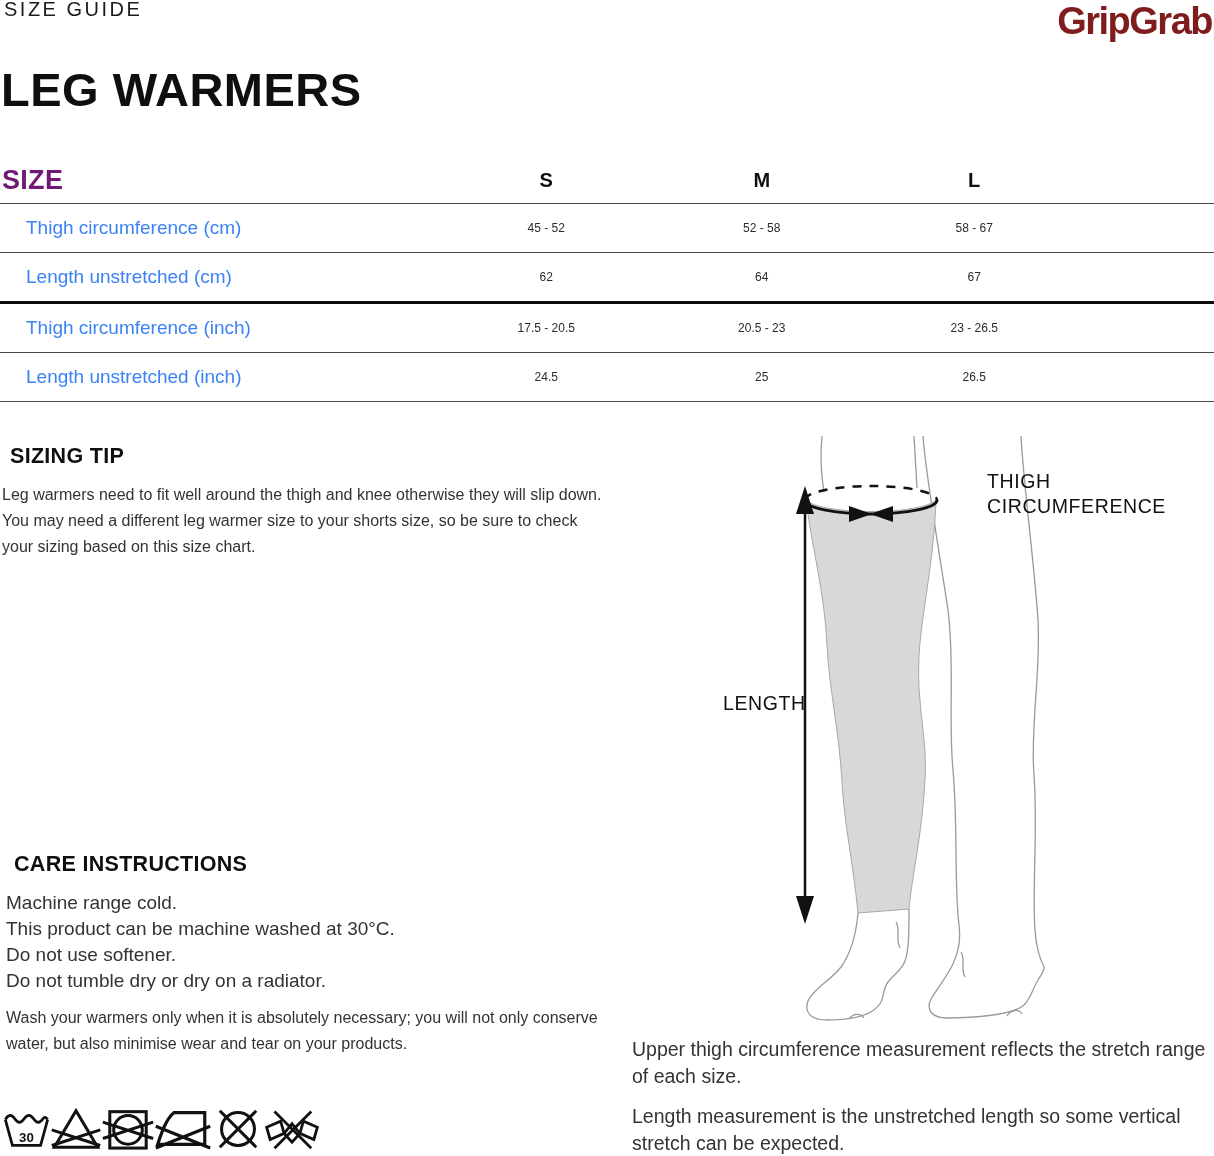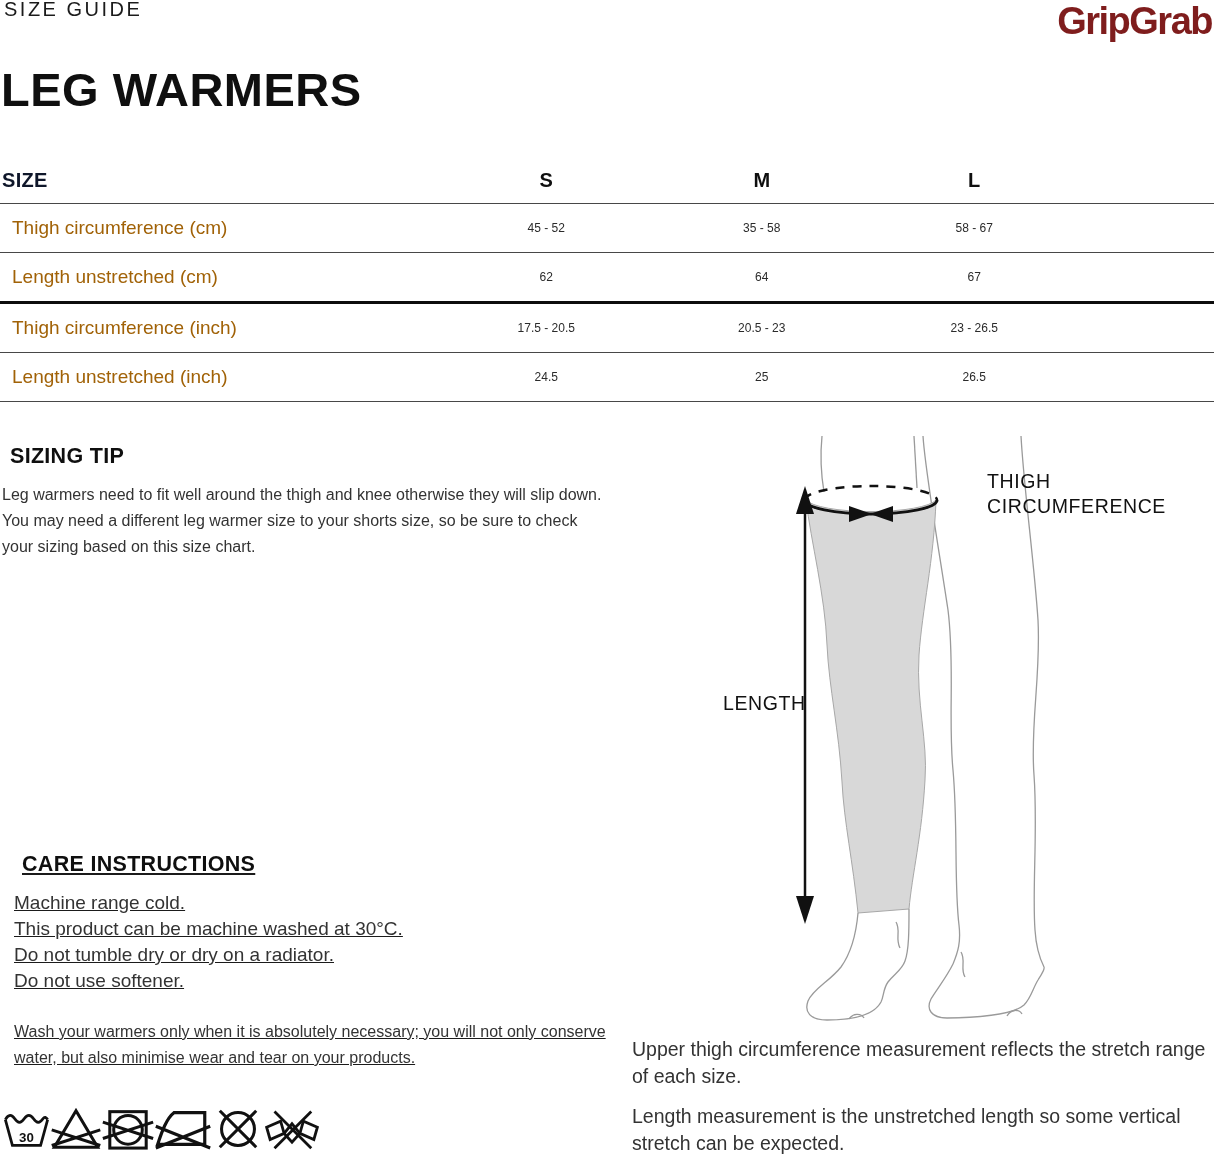--- a/index.html
+++ b/index.html
@@ -11,31 +11,31 @@
   .brand{position:absolute;right:2px;top:0px;font-size:38px;font-weight:700;
          letter-spacing:-1.5px;color:#7f1d1d;}
   .title{position:absolute;left:1px;top:62px;font-size:47px;font-weight:700;
          letter-spacing:.5px;color:#0f0f0f;}
 
   .table{position:absolute;left:0;top:158px;width:1214px;}
   .trow{display:grid;grid-template-columns:36% 18% 17.5% 17.5% 11%;align-items:center;}
   .trow.head{height:45px;border-bottom:1px solid #474747;}
   .trow.body{height:48px;border-bottom:1px solid #474747;}
   .trow.thick{border-bottom:3px solid #0d0d0d;}
-  .tlabel{font-size:19px;color:#a16207;padding-left:12px;}
+  .tlabel{font-size:19px;color:#3b82f6;padding-left:12px;margin-left:14px;}
   .tval{font-size:12px;color:#2b2b2b;text-align:center;}
-  .thead-label{font-size:20px;font-weight:700;color:#0f172a;padding-left:2px;letter-spacing:.3px;}
+  .thead-label{font-size:27px;font-weight:700;color:#701a75;padding-left:2px;letter-spacing:.3px;}
   .thead-size{font-size:20px;font-weight:700;color:#0f0f0f;text-align:center;}
 
   .block h3{margin:0 0 13px 8px;font-size:21.5px;font-weight:700;letter-spacing:.3px;color:#0f0f0f;}
   .block p{margin:0;font-size:16px;line-height:26px;color:#333;}
   .sizing-tip{position:absolute;left:2px;top:444px;width:600px;}
-  .care{position:absolute;left:14px;top:852px;width:608px;text-decoration:underline;}
+  .care{position:absolute;left:6px;top:852px;width:608px;}
   .care .line{font-size:19px;line-height:26px;color:#333;}
-  .care .para{margin-top:25px;}
+  .care .para{margin-top:11px;}
 
   .care-icons{position:absolute;left:3px;top:1104px;display:flex;align-items:flex-end;}
   .care-icons svg{display:block;}
 
   .diagram{position:absolute;left:625px;top:430px;width:589px;height:610px;}
   .diagram svg{display:block;width:589px;height:610px;}
   .dg-text{font-family:"Liberation Sans",sans-serif;font-size:19.5px;fill:#111;letter-spacing:.6px;}
 
   .notes{position:absolute;left:628px;top:1036px;width:586px;}
   .notes p{margin:0 0 13px 4px;font-size:19.5px;line-height:27px;color:#333;}
@@ -53,21 +53,21 @@
     <div class="trow head">
       <div class="thead-label">SIZE</div>
       <div class="thead-size">S</div>
       <div class="thead-size">M</div>
       <div class="thead-size">L</div>
       <div></div>
     </div>
     <div class="trow body">
       <div class="tlabel">Thigh circumference (cm)</div>
       <div class="tval">45 - 52</div>
-      <div class="tval">35 - 58</div>
+      <div class="tval">52 - 58</div>
       <div class="tval">58 - 67</div>
       <div></div>
     </div>
     <div class="trow body thick">
       <div class="tlabel">Length unstretched (cm)</div>
       <div class="tval">62</div>
       <div class="tval">64</div>
       <div class="tval">67</div>
       <div></div>
     </div>
@@ -89,22 +89,22 @@
 
   <div class="block sizing-tip">
     <h3>SIZING TIP</h3>
     <p>Leg warmers need to fit well around the thigh and knee otherwise they will slip down. You may need a different leg warmer size to your shorts size, so be sure to check your sizing based on this size chart.</p>
   </div>
 
   <div class="block care">
     <h3>CARE INSTRUCTIONS</h3>
     <div class="line">Machine range cold.</div>
     <div class="line">This product can be machine washed at 30°C.</div>
+    <div class="line">Do not use softener.</div>
     <div class="line">Do not tumble dry or dry on a radiator.</div>
-    <div class="line">Do not use softener.</div>
     <p class="para">Wash your warmers only when it is absolutely necessary; you will not only conserve water, but also minimise wear and tear on your products.</p>
   </div>
 
   <div class="care-icons">
     <svg width="47" height="50" viewBox="0 0 60 50" fill="none" stroke="#111" stroke-width="3.5">
       <path d="M 3,13 L 12,46 L 48,46 L 57,13"></path>
       <path d="M 3,13 C 7,6 11,6 15,12 C 19,18 23,18 27,12 C 31,6 35,6 39,12 C 43,18 47,18 51,12 C 53,9 55,10 57,13"></path>
       <text x="30" y="41" text-anchor="middle" stroke="none" fill="#111" font-size="17" font-weight="700" font-family="Liberation Sans, sans-serif">30</text>
     </svg>
     <svg width="52" height="50" viewBox="0 0 60 50" fill="none" stroke="#111" stroke-width="3.5">

